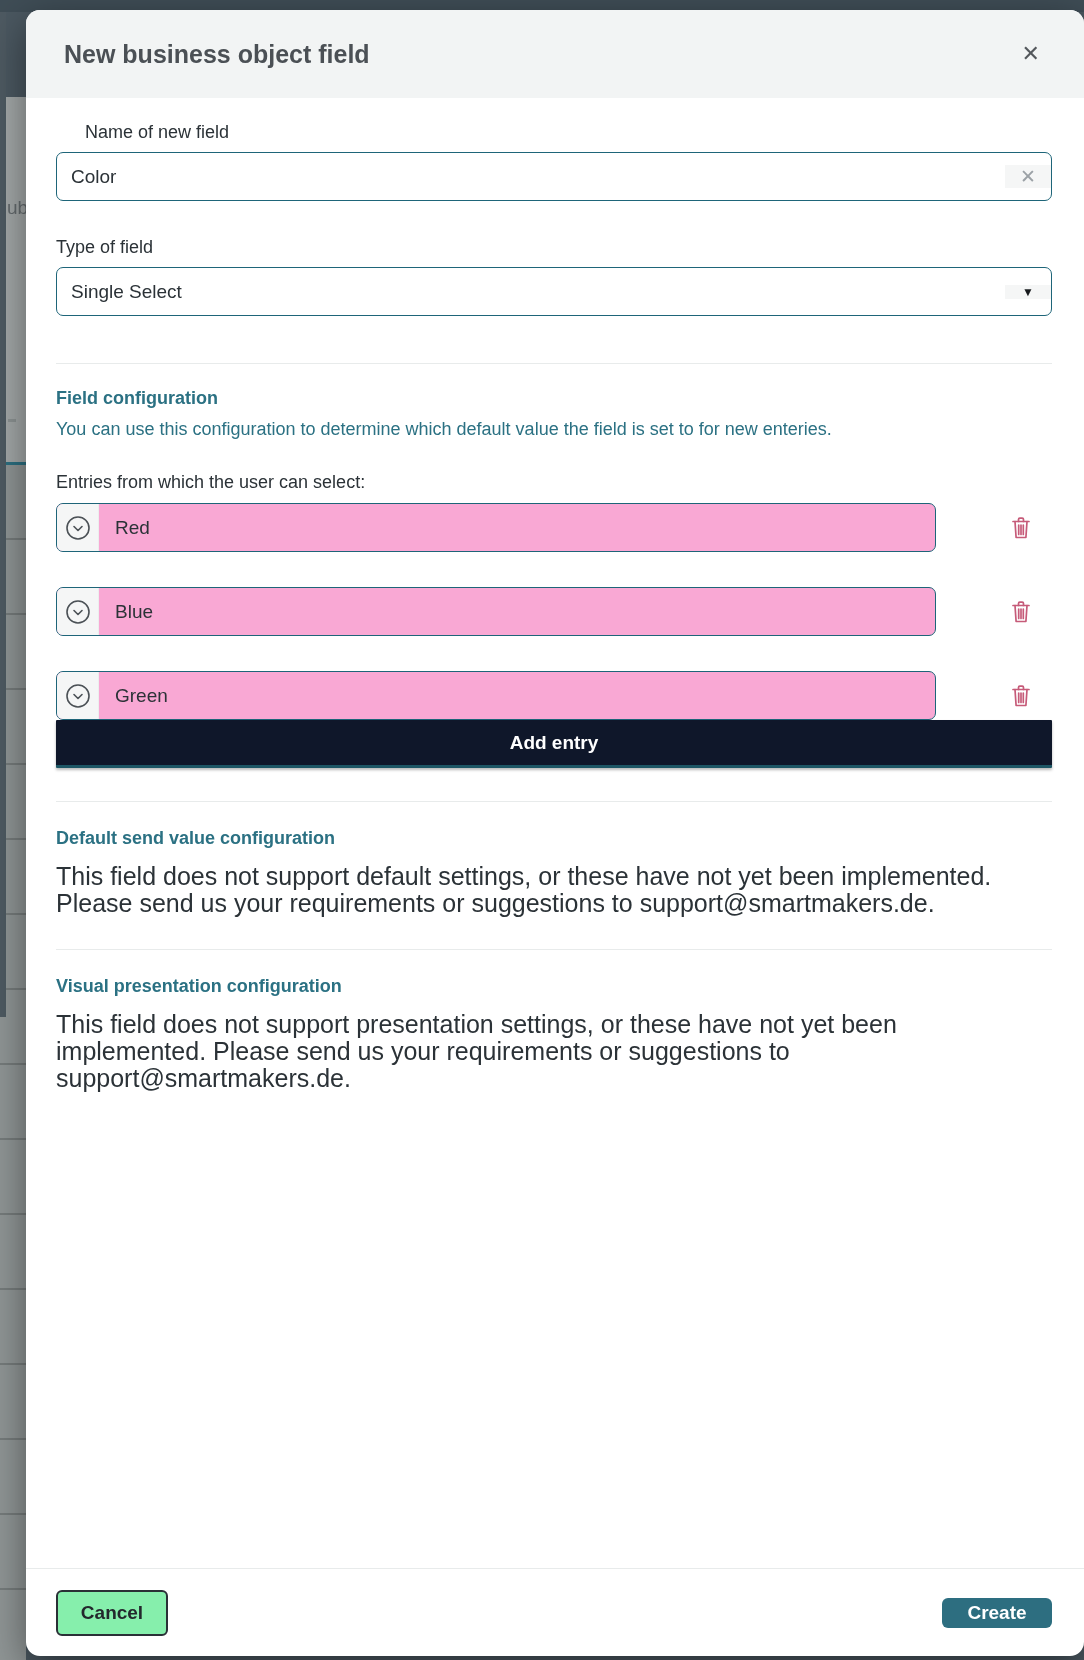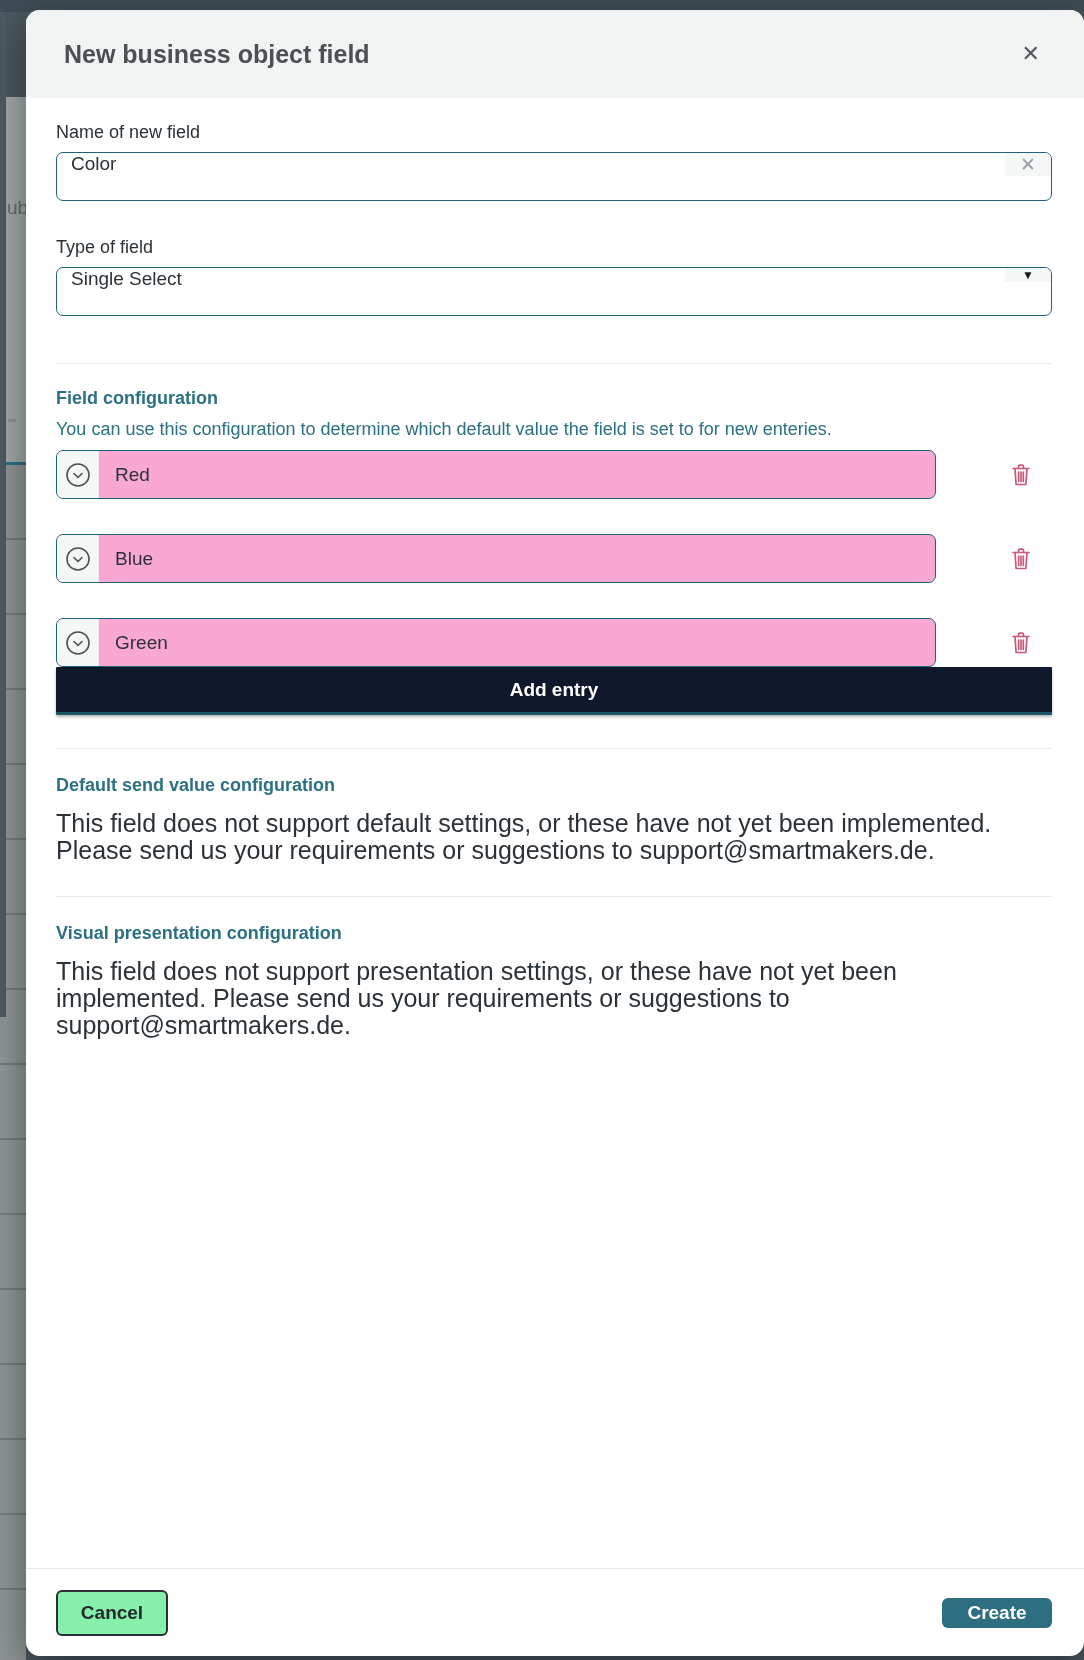--- a/index.html
+++ b/index.html
@@ -22,26 +22,26 @@
            display:flex; flex-direction:column; overflow:hidden; z-index:5; }
 
   .modal-header { flex:none; height:88px; background:#f2f4f4; display:flex; align-items:center;
                   justify-content:space-between; padding:0 40px 0 38px; }
   .modal-title { font-size:25px; font-weight:bold; color:#4b5055; }
   .modal-close { font-size:22px; color:#54585c; cursor:pointer; line-height:1; padding:4px; }
 
   .modal-body { flex:1 1 auto; padding:0 32px 0 30px; overflow:hidden; }
 
   .field-label { font-size:18px; color:#2b3237; }
-  .lbl-name { margin-top:24px; }
+  .lbl-name { margin-top:24px;margin-left:29px; }
   .lbl-type { margin-top:36px; }
   .lbl-entries { margin-top:32px; }
 
   .input-group { margin-top:9px; height:49px; border:1px solid #1e6579; border-radius:7px;
-                 background:#fff; display:flex; align-items:flex-start; overflow:hidden; }
+                 background:#fff; display:flex; align-items:center; overflow:hidden; }
   .input-group input { flex:1; border:0; outline:none; font-family:"Liberation Sans",sans-serif;
                        font-size:19px; color:#2b3237; padding:0 14px; background:transparent; }
   .addon-right { flex:none; width:46px; background:#f5f6f6; display:flex; align-items:center;
                  justify-content:center; cursor:pointer; }
   .clear-x { font-size:19px; color:#9ba1a6; }
   .dd-arrow { font-size:12px; color:#16191c; }
   .select-value { flex:1; display:flex; align-items:center; padding:0 14px; font-size:19px; color:#2b3237; }
 
   .divider { border:0; border-top:1px solid #e8ebeb; height:0; }
   .div-1 { margin-top:47px; }
@@ -134,20 +134,21 @@
       <div class="addon-right">
         <span class="dd-arrow">▼</span>
       </div>
     </div>
 
     <hr class="divider div-1">
 
     <div class="section-heading h-field">Field configuration</div>
     <div class="teal-para">You can use this configuration to determine which default value the field is set to for new enteries.</div>
 
+    <div class="field-label lbl-entries">Entries from which the user can select:</div>
 
     <div class="entry-row first">
       <div class="entry-box">
         <div class="entry-addon">
           <svg width="26" height="26" viewBox="0 0 26 26" fill="none">
             <circle cx="13" cy="13" r="11" stroke="#4b5156" stroke-width="1.6"></circle>
             <polyline points="9,11.5 13,15.5 17,11.5" stroke="#4b5156" stroke-width="1.6" fill="none" stroke-linecap="round" stroke-linejoin="round"></polyline>
           </svg>
         </div>
         <input type="text" value="Red" style="">

